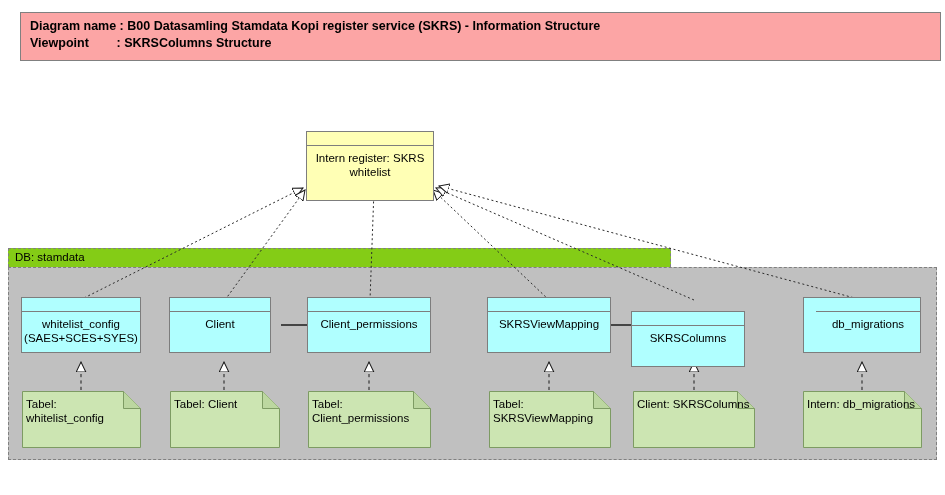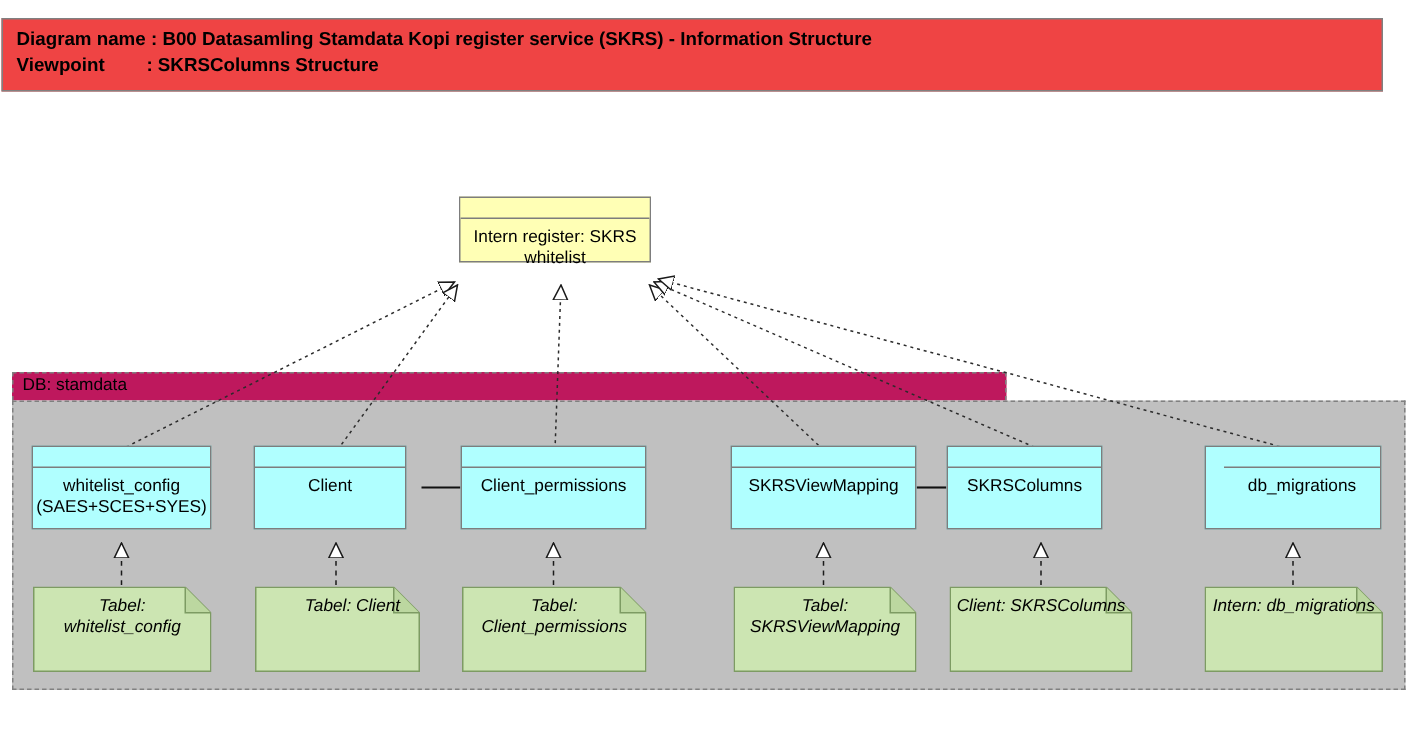--- a/index.html
+++ b/index.html
@@ -3,33 +3,33 @@
 <meta charset="utf-8">
 <style>
   html,body{margin:0;padding:0;background:#ffffff;}
   body{width:945px;height:495px;position:relative;overflow:hidden;
        font-family:"Liberation Sans","DejaVu Sans",sans-serif;}
 
   #canvas{position:absolute;left:0;top:0;width:945px;height:495px;}
 
   
   .header-banner{
-    position:absolute;left:1px;top:12px;width:921px;height:49px;
-    background:#ef4444;border:1px solid #808080;box-sizing:border-box;
+    position:absolute;left:20px;top:12px;width:921px;height:49px;
+    background:#fca5a5;border:1px solid #808080;box-sizing:border-box;
     padding:5px 0 0 9px;
   }
   .header-line{
     font-size:12.5px;font-weight:bold;color:#000;line-height:17px;
     white-space:pre;
   }
 
   
   .group-tab{
     position:absolute;left:8px;top:248px;width:663px;height:19px;
-    background:#be185d;
+    background:#84cc16;
     border-top:1px dashed #808080;
     border-left:1px dashed #808080;
     border-right:1px dashed #808080;
     box-sizing:border-box;
   }
   .group-tab-label{
     position:absolute;left:6px;top:2px;font-size:11.5px;color:#000;
     white-space:nowrap;
   }
   .group-body{
@@ -63,22 +63,22 @@
   .cyan .uml-strip{background:#b0ffff;}
   .cyan{background:#b0ffff;}
 
   
   .artifact{
     position:absolute;box-sizing:border-box;
   }
   .artifact svg{position:absolute;left:0;top:0;}
   .artifact .art-label{
     position:absolute;left:0;top:6px;width:100%;
-    font-size:11.5px;color:#000;text-align:center;line-height:14px;
-    white-space:pre-line;padding:0 4px;box-sizing:border-box;font-style:italic;
+    font-size:11.5px;color:#000;text-align:left;line-height:14px;
+    white-space:pre-line;padding:0 4px;box-sizing:border-box;
   }
 
   
   #links{position:absolute;left:0;top:0;width:945px;height:495px;
          pointer-events:none;}
 </style>
 </head>
 <body>
 
 <div id="canvas">
@@ -117,21 +117,21 @@
       <line x1="694" y1="390" x2="694" y2="362" marker-end="url(#hollowTri)"></line>
       <line x1="862" y1="390" x2="862" y2="362" marker-end="url(#hollowTri)"></line>
     </g>
 
     <g stroke="#111111" stroke-width="1.4" fill="none">
       <line x1="281" y1="325" x2="307" y2="325"></line>
       <line x1="611" y1="325" x2="631" y2="325"></line>
     </g>
   </svg>
 
-  <div class="node uml-box yellow" style="left:306px;top:131px;width:128px;height:44px;">
+  <div class="node uml-box yellow" style="left:306px;top:131px;width:128px;height:70px;">
     <div class="uml-strip"></div>
     <div class="uml-body">
       <span class="uml-label">Intern register: SKRS
 whitelist</span>
     </div>
   </div>
 
   <div class="node uml-box cyan" style="left:21px;top:297px;width:120px;height:56px;">
     <div class="uml-strip"></div>
     <div class="uml-body">
@@ -154,21 +154,21 @@
     </div>
   </div>
 
   <div class="node uml-box cyan" style="left:487px;top:297px;width:124px;height:56px;">
     <div class="uml-strip"></div>
     <div class="uml-body">
       <span class="uml-label">SKRSViewMapping</span>
     </div>
   </div>
 
-  <div class="node uml-box cyan" style="left:631px;top:297px;width:104px;height:56px;">
+  <div class="node uml-box cyan" style="left:631px;top:311px;width:114px;height:56px;">
     <div class="uml-strip"></div>
     <div class="uml-body">
       <span class="uml-label">SKRSColumns</span>
     </div>
   </div>
 
   <div class="node uml-box cyan" style="left:803px;top:297px;width:118px;height:56px;padding-left:12px;">
     <div class="uml-strip"></div>
     <div class="uml-body">
       <span class="uml-label">db_migrations</span>

